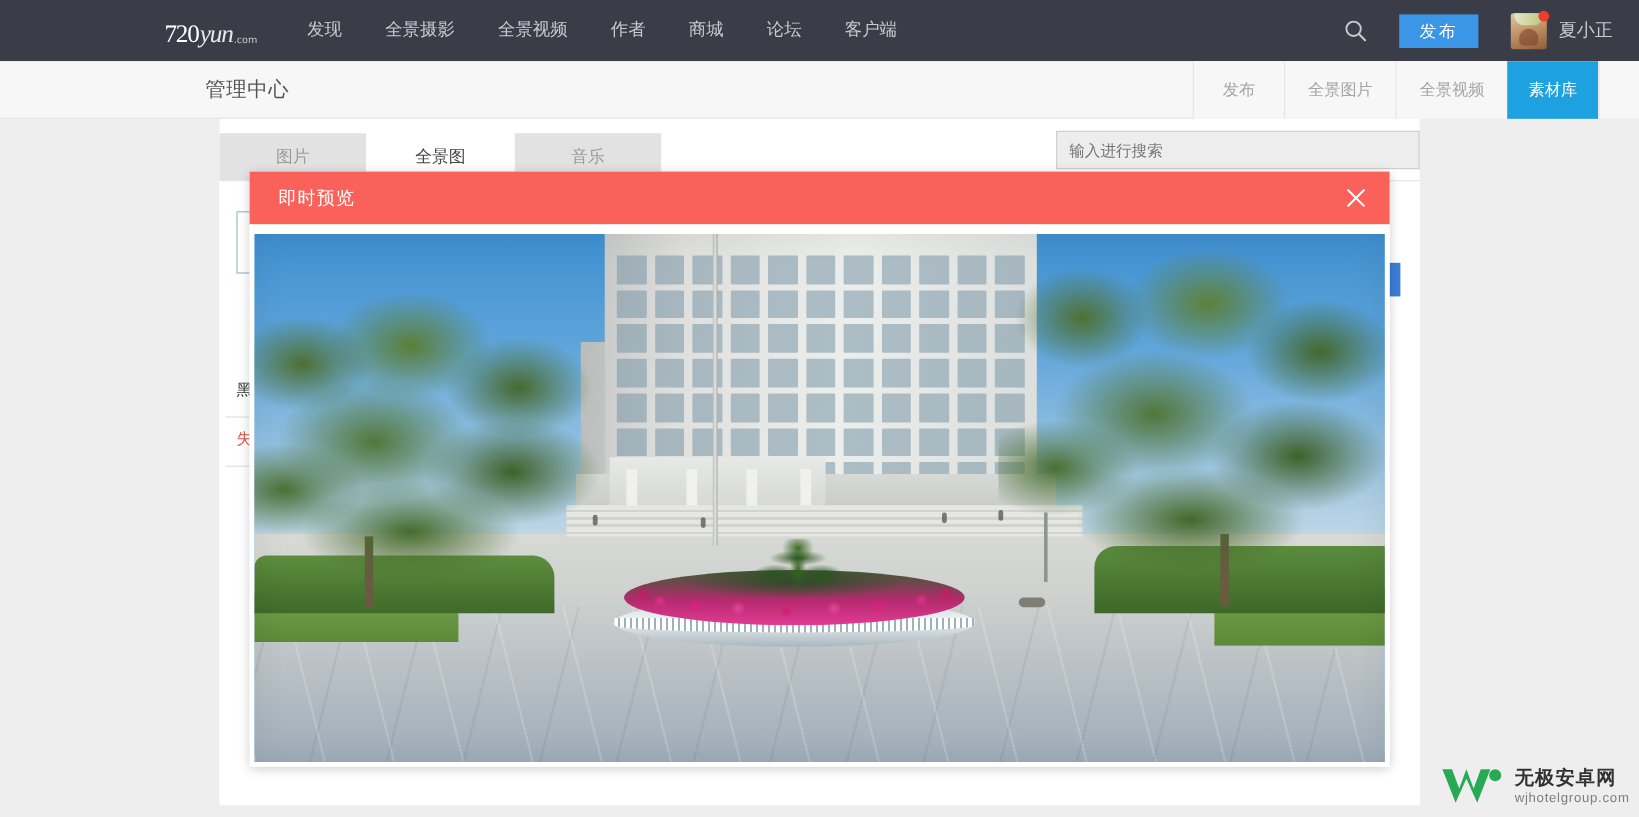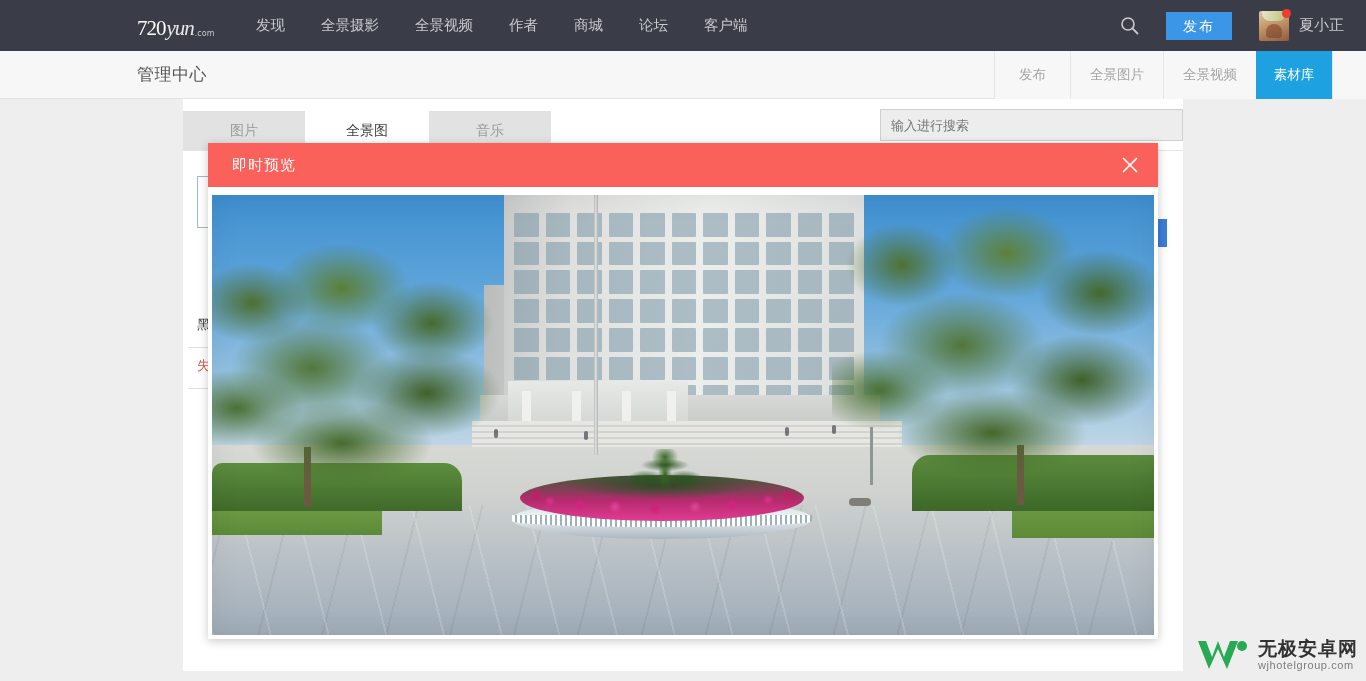--- a/index.html
+++ b/index.html
@@ -68,21 +68,21 @@
   .avatar-badge {
     position: absolute; right: -2px; top: -2px; width: 9px; height: 9px;
     background: #f03b2f; border-radius: 50%;
   }
   .username { color: #c9cace; font-size: 15px; margin-left: 10px; }
 
   
   .subbar {
     position: absolute; left: 0; top: 51px; width: 1366px; height: 48px;
     background: #f7f7f7; border-bottom: 1px solid #e3e3e3;
-    display: flex; align-items: center;
+    display: flex; align-items: center; padding-left: 34px;
   }
   .page-title {
     margin-left: 137px; font-size: 17px; color: #555555; letter-spacing: .5px;
   }
   .subtabs {
     position: absolute; right: 0; top: 0; height: 48px; display: flex;
   }
   .subtab {
     width: 76px; height: 48px; display: flex; align-items: center;
     justify-content: center; font-size: 13.5px; color: #a5a5a5;
@@ -321,21 +321,21 @@
     border-radius: 6px; opacity: .8;
   }
 
   
   .watermark {
     position: absolute; right: 8px; bottom: 6px; display: flex;
     align-items: center; opacity: .97;
   }
   .wm-text { margin-left: 8px; }
   .wm-cn {
-    font-size: 19px; color: #2c2c2c; letter-spacing: 1px; line-height: 21px;
+    font-size: 16px; color: #2c2c2c; letter-spacing: 1px; line-height: 21px;
     font-weight: bold;
   }
   .wm-en {
     font-size: 11px; color: #7a7a7a; letter-spacing: .6px; line-height: 13px;
   }
 </style>
 </head>
 <body>
 
 <div id="root">

